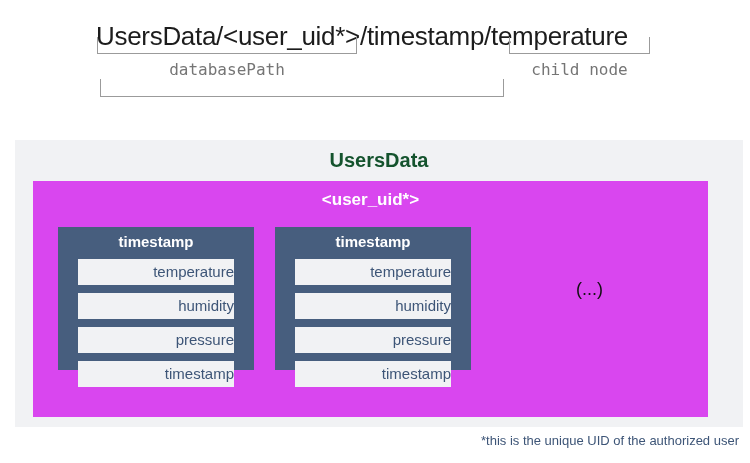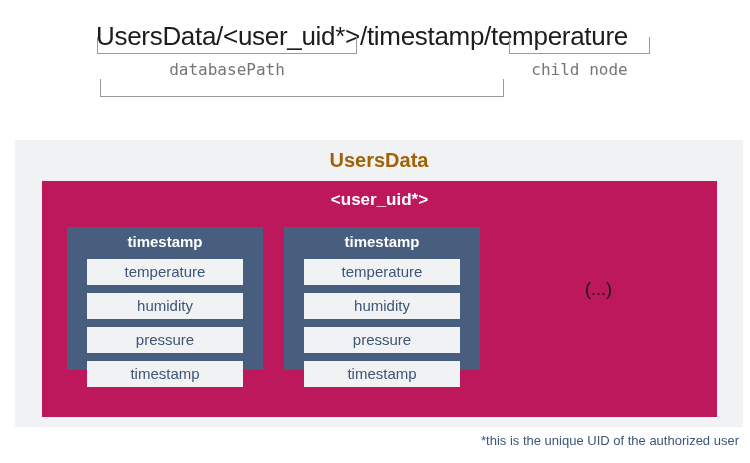--- a/index.html
+++ b/index.html
@@ -53,29 +53,29 @@
     height: 287px;
     background: #F1F2F4;
   }
   .panel-title {
     position: absolute;
     left: 0; top: 9px;
     width: 100%;
     text-align: center;
     font-size: 20px;
     font-weight: bold;
-    color: #a16207;
+    color: #14532d;
   }
   .orange-box {
     position: absolute;
-    left: 27px;
+    left: 18px;
     top: 41px;
     width: 675px;
     height: 236px;
-    background: #be185d;
+    background: #d946ef;
   }
   .user-label {
     position: absolute;
     left: 0; top: 9px;
     width: 100%;
     text-align: center;
     font-size: 17px;
     font-weight: bold;
     color: #ffffff;
   }
@@ -95,21 +95,21 @@
     text-align: center;
     font-size: 15px;
     font-weight: bold;
     color: #ffffff;
   }
   .node-row {
     margin-top: 8px;
     height: 26px;
     line-height: 26px;
     background: #F1F2F4;
-    text-align: center;
+    text-align: right;
     font-size: 15px;
     color: #3D5577;
   }
   .node-row:first-of-type { margin-top: 4px; }
   .ellipsis {
     position: absolute;
     left: 499px;
     top: 98px;
     width: 115px;
     text-align: center;

